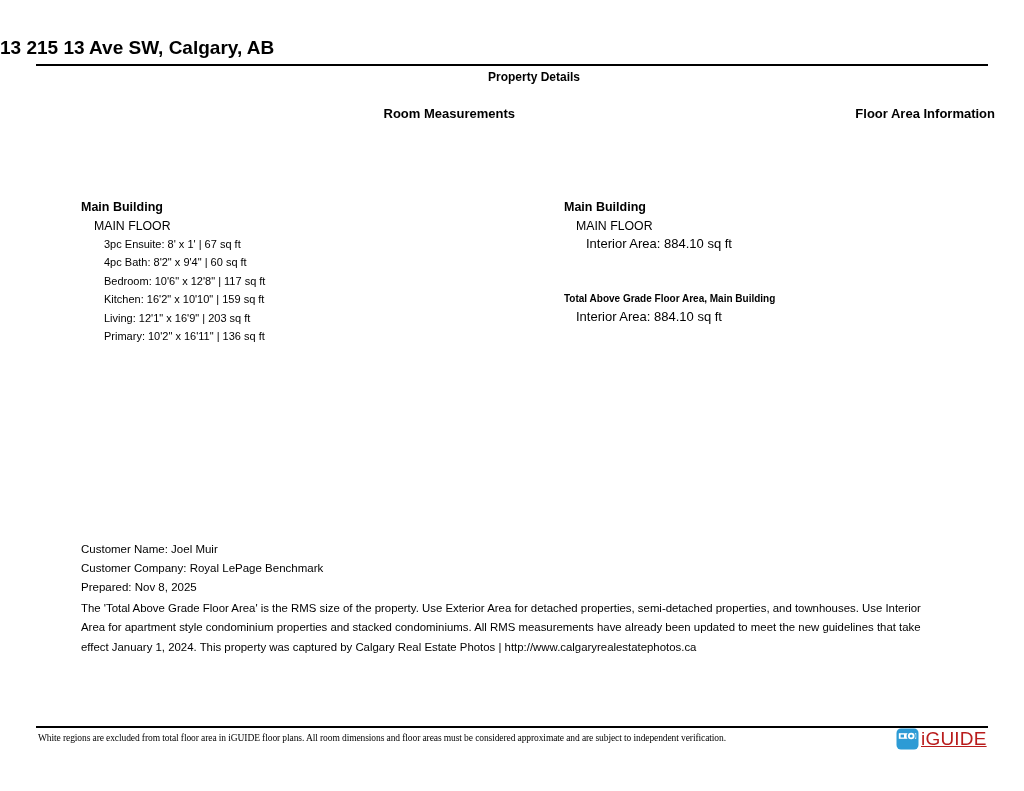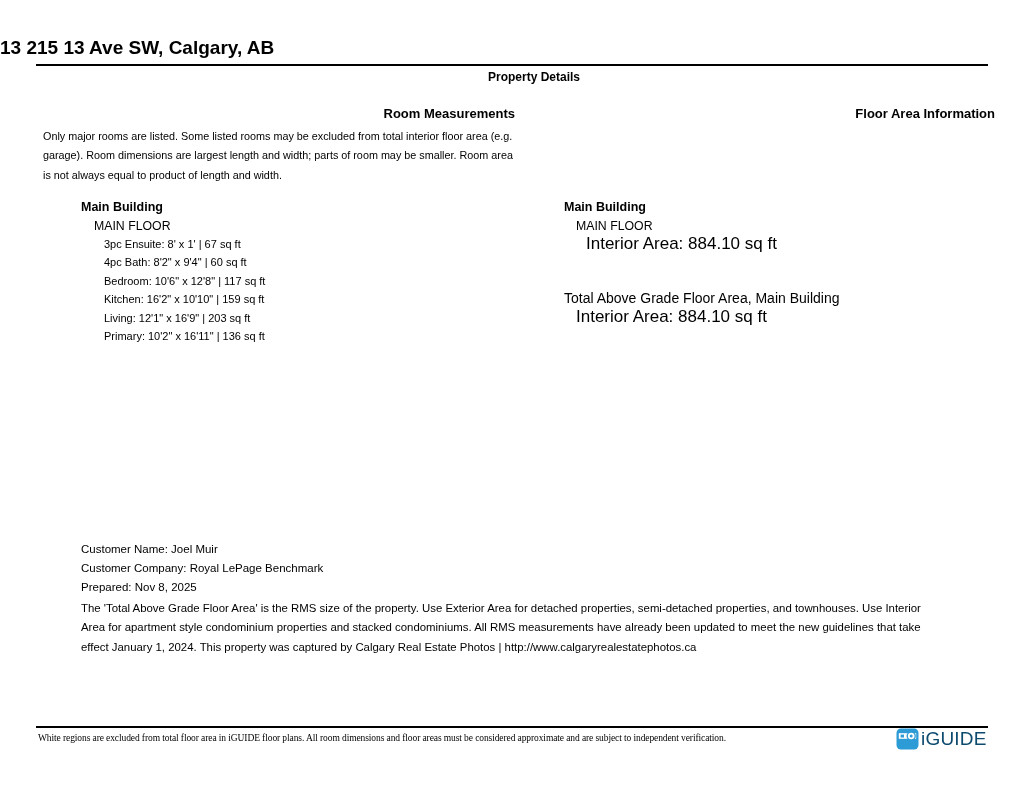--- a/index.html
+++ b/index.html
@@ -40,25 +40,25 @@
   .col-intro h3 { font-size: 13px; font-weight: bold; margin-bottom: 6px; text-align: right; }
   .col-intro p  { font-size: 10.8px; line-height: 19.3px; }
 
   .rooms-block { position: absolute; left: 81px; top: 198px; }
   .areas-block { position: absolute; left: 564px; top: 198px; }
   .building-name { font-size: 12.5px; font-weight: bold; line-height: 18.5px; }
   .floor-name { font-size: 12.3px; line-height: 18.5px; }
   .rooms-block .floor-name { margin-left: 13px; }
   .areas-block .floor-name { margin-left: 12px; }
   .room-line { font-size: 11px; line-height: 18.4px; margin-left: 23px; }
-  .area-line { font-size: 17px; line-height: 18.4px; }
+  .area-line { font-size: 13px; line-height: 18.4px; }
   .areas-block .area-line { margin-left: 22px; }
 
   .total-block { position: absolute; left: 564px; top: 289px; }
-  .total-heading { font-size: 14px; font-weight: normal; line-height: 19px; }
+  .total-heading { font-size: 10px; font-weight: bold; line-height: 19px; }
   .total-block .area-line { margin-left: 12px; }
 
   .customer-block { position: absolute; left: 81px; top: 540px; }
   .customer-block div { font-size: 11.5px; line-height: 19px; }
 
   .rms-note {
     position: absolute;
     left: 81px; top: 599px; width: 845px;
     font-size: 11.4px;
     line-height: 19.3px;
@@ -95,21 +95,20 @@
 <body>
 
 <div class="page">
 
   <div class="doc-title">13 215 13 Ave SW, Calgary, AB</div>
   <hr class="title-rule">
   <div class="doc-subtitle">Property Details</div>
 
   <div class="col-intro left">
     <h3>Room Measurements</h3>
-    <p>Only major rooms are listed. Some listed rooms may be excluded from total interior floor area (e.g. garage). Room dimensions are largest length and width; parts of room may be smaller. Room area is not always equal to product of length and width.</p>
   </div>
 
   <div class="col-intro right">
     <h3>Floor Area Information</h3>
   </div>
 
   <div class="rooms-block">
     <div class="building-name">Main Building</div>
     <div class="floor-name">MAIN FLOOR</div>
     <div class="room-line">3pc Ensuite: 8' x 1' | 67 sq ft</div>
@@ -146,16 +145,16 @@
     <span>
       <svg width="23" height="22" viewBox="0 0 23 22">
         <rect x="0.5" y="0.5" width="22" height="21" rx="4.5" fill="#2D9BD5"></rect>
         <rect x="2.8" y="5.2" width="17.4" height="5.6" fill="#ffffff"></rect>
         <rect x="4.6" y="6.6" width="3.4" height="2.9" fill="#2D9BD5"></rect>
         <circle cx="15.2" cy="8" r="4.7" fill="#2D9BD5"></circle>
         <circle cx="15.2" cy="8" r="3.3" fill="#ffffff"></circle>
         <circle cx="15.2" cy="8" r="1.5" fill="#2D9BD5"></circle>
       </svg>
     </span>
-    <span class="logo-text" style="color: #0c4a6e;">iGUIDE</span>
+    <span class="logo-text" style="color: #b91c1c; text-decoration: underline;">iGUIDE</span>
   </div>
 
 </div>
 
 </body></html>

